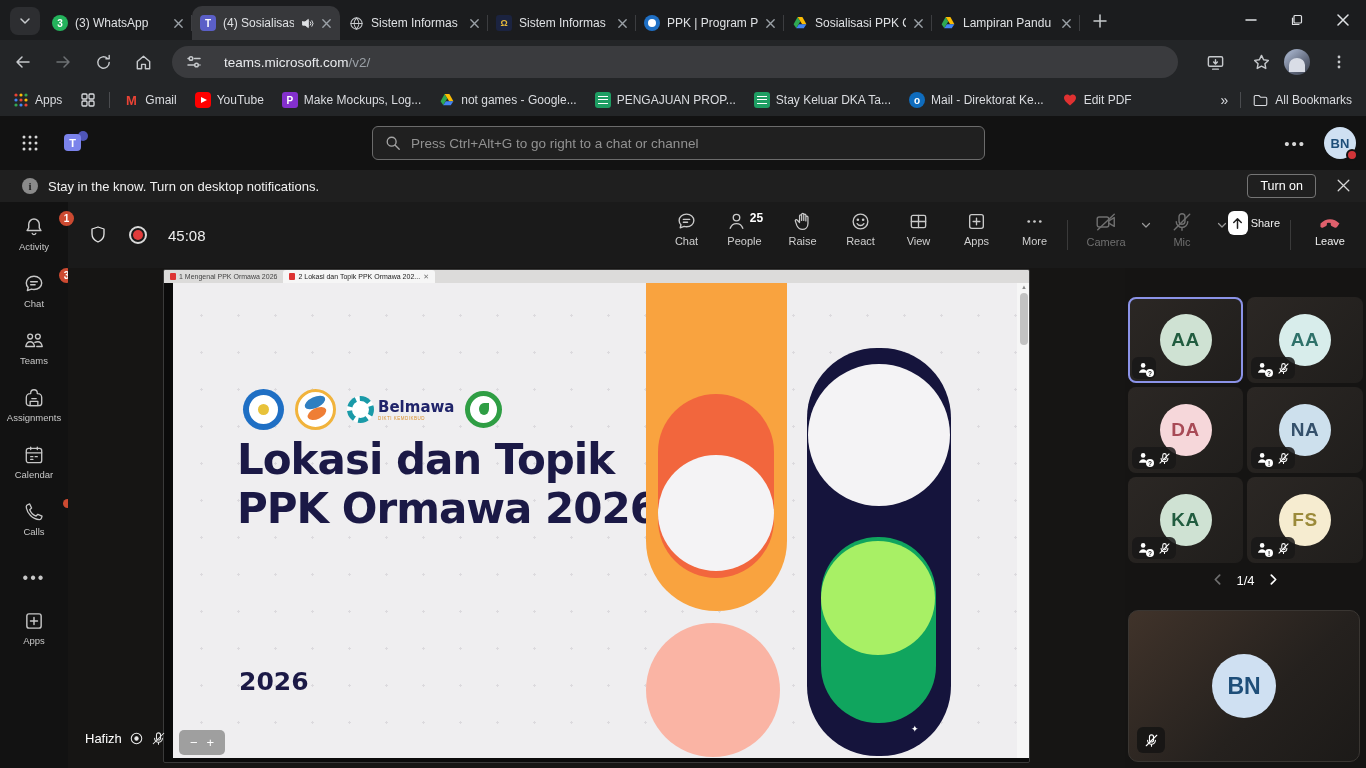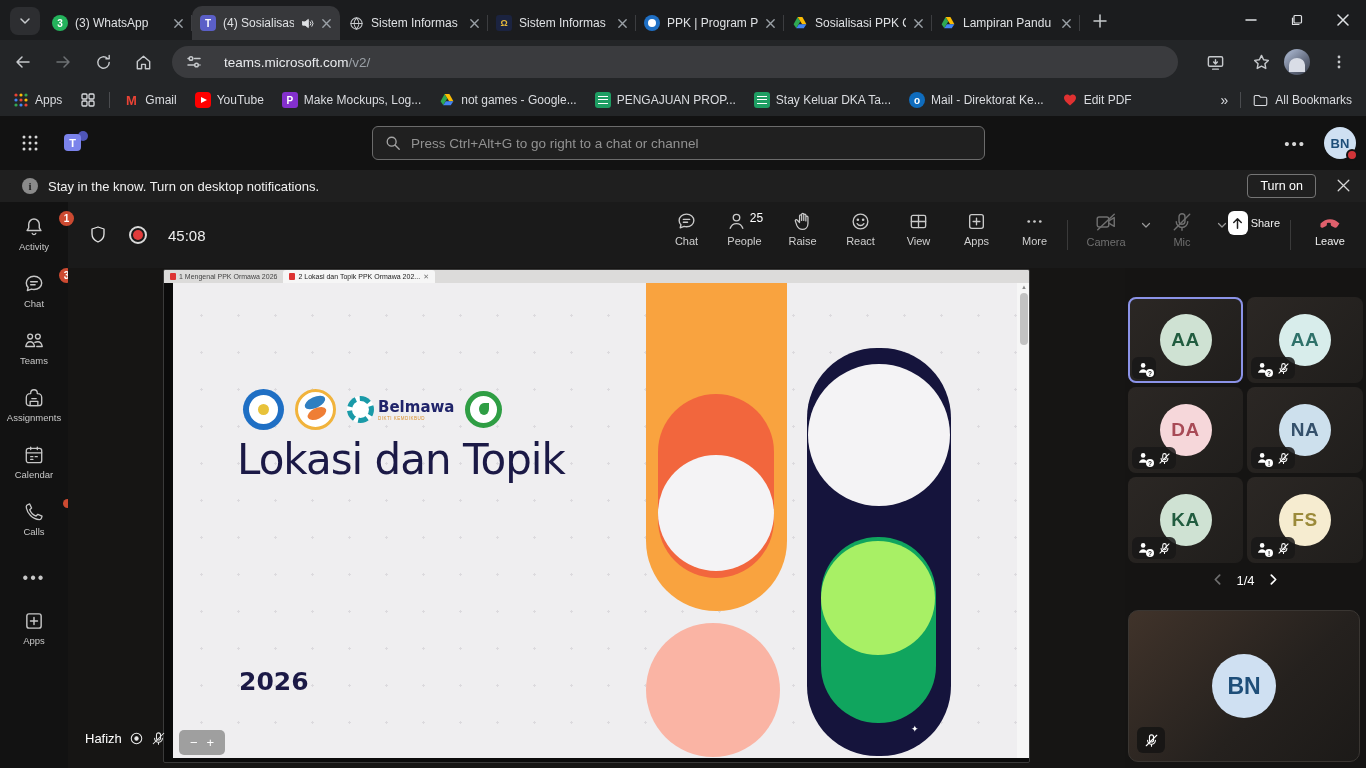--- a/index.html
+++ b/index.html
@@ -80,21 +80,21 @@
   
   .mtoolbar { position:absolute; left:68px; top:202px; width:1298px; height:66px; background:#1a1a1a; }
   .mt-left { position:absolute; left:20px; top:0; height:66px; display:flex; align-items:center; gap:21px; color:#e5e5e5; }
   .timer { font-size:15px; color:#eee; }
   .recdot { width:18px; height:18px; border-radius:50%; border:2px solid #d9d9d9; display:flex; align-items:center; justify-content:center; }
   .recdot i { width:10px; height:10px; border-radius:50%; background:#e23b3b; }
   .mt-actions { position:absolute; left:595px; top:9px; display:flex; gap:11px; }
   .maction { width:47px; display:flex; flex-direction:column; align-items:center; gap:3px; color:#c9c9c9; }
   .maction .lbl { font-size:11px; color:#cfcfcf; white-space:nowrap; }
   .people-wrap { display:flex; align-items:flex-start; gap:3px; }
-  .pcount { font-size:12px; font-weight:normal; color:#fff; }
+  .pcount { font-size:12px; font-weight:bold; color:#fff; }
   .mt-sep { position:absolute; top:18px; width:1px; height:30px; background:#3a3a3a; }
   .devgroup { position:absolute; top:9px; display:flex; align-items:flex-start; gap:8px; color:#6f6f6f; }
   .dev { width:52px; display:flex; flex-direction:column; align-items:center; gap:3px; }
   .dev .lbl { font-size:11px; color:#6f6f6f; }
   .devchev { margin-top:8px; color:#9a9a9a; }
   .sharebtn { position:absolute; left:1160px; top:9px; width:52px; display:flex; flex-direction:row; align-items:center; gap:3px; }
   .shareicon { width:26px; height:24px; background:#fff; border-radius:6px; color:#1f1f1f; display:flex; align-items:center; justify-content:center; }
   .sharebtn .lbl { font-size:11px; color:#efefef; }
   .leavebtn { position:absolute; left:1236px; top:9px; width:52px; display:flex; flex-direction:column; align-items:center; gap:4px; }
   .leavebtn .lbl { font-size:11px; color:#efefef; }
@@ -128,21 +128,21 @@
   .logo-km { width:41px; height:41px; border-radius:50%; background:#fff; border:3px solid #f1b33c; position:relative; overflow:hidden; }
   .logo-km::before { content:""; position:absolute; left:6px; top:5px; width:22px; height:11px; border-radius:50%; background:#2f7fc1; transform:rotate(-25deg); }
   .logo-km::after { content:""; position:absolute; left:9px; top:16px; width:20px; height:11px; border-radius:50%; background:#ef7e35; transform:rotate(-25deg); }
   .logo-belmawa { display:flex; align-items:center; gap:4px; }
   .gear { width:27px; height:27px; border-radius:50%; border:5px dashed #1a9aa8; background:#fff; }
   .belmawa-txt { font-size:15px; font-weight:bold; color:#20246a; font-family:"DejaVu Sans", sans-serif; }
   .belmawa-sub { font-size:4.5px; color:#d98f2b; letter-spacing:.5px; }
   .logo-green { width:37px; height:37px; border-radius:50%; border:5px solid #2f9e44; background:#fff; position:relative; }
   .logo-green::after { content:""; position:absolute; left:9px; top:7px; width:10px; height:12px; background:#2f9e44; border-radius:50% 0 50% 50%; }
 
-  .slidetitle { position:absolute; left:64px; top:152px; font-family:"DejaVu Sans", sans-serif; font-weight:normal; font-size:42px; line-height:49px; color:#1b1946; letter-spacing:-1px; }
+  .slidetitle { position:absolute; left:64px; top:152px; font-family:"DejaVu Sans", sans-serif; font-weight:bold; font-size:42px; line-height:49px; color:#1b1946; letter-spacing:-1px; }
   .slideyear { position:absolute; left:66px; top:384px; font-family:"DejaVu Sans", sans-serif; font-weight:bold; font-size:25px; color:#1b1946; }
 
   .orangecol { position:absolute; left:473px; top:0; width:141px; height:328px; background:#f9a33f; border-radius:0 0 70px 70px; }
   .tomatopill { position:absolute; left:12px; top:111px; width:116px; height:184px; background:#f2663d; border-radius:58px; }
   .tomato-circle { position:absolute; left:0px; top:61px; width:116px; height:116px; border-radius:50%; background:#f4f3f5; }
   .salmoncircle { position:absolute; left:473px; top:340px; width:134px; height:134px; border-radius:50%; background:#fab4a4; }
   .navypill { position:absolute; left:634px; top:65px; width:144px; height:408px; background:#15143c; border-radius:70px; }
   .navy-white { position:absolute; left:1px; top:16px; width:142px; height:142px; border-radius:50%; background:#f4f3f5; }
   .greenpill { position:absolute; left:14px; top:189px; width:115px; height:186px; background:#10a55e; border-radius:57px; overflow:hidden; }
   .lgreen { position:absolute; left:0px; top:4px; width:114px; height:114px; border-radius:50%; background:#a8f065; }
@@ -649,20 +649,21 @@
             <span>
                 <div class="belmawa-txt">Belmawa</div>
                 <div class="belmawa-sub">DIKTI KEMDIKBUD</div>
               </span>
           </div>
           <div class="logo-green"></div>
         </div>
 
         <div class="slidetitle">
           <div>Lokasi dan Topik</div>
+          <div>PPK Ormawa 2026</div>
         </div>
         <div class="slideyear">2026</div>
 
         <div class="orangecol">
           <div class="tomatopill">
             <div class="tomato-circle"></div>
           </div>
         </div>
         <div class="salmoncircle"></div>
         <div class="navypill">

